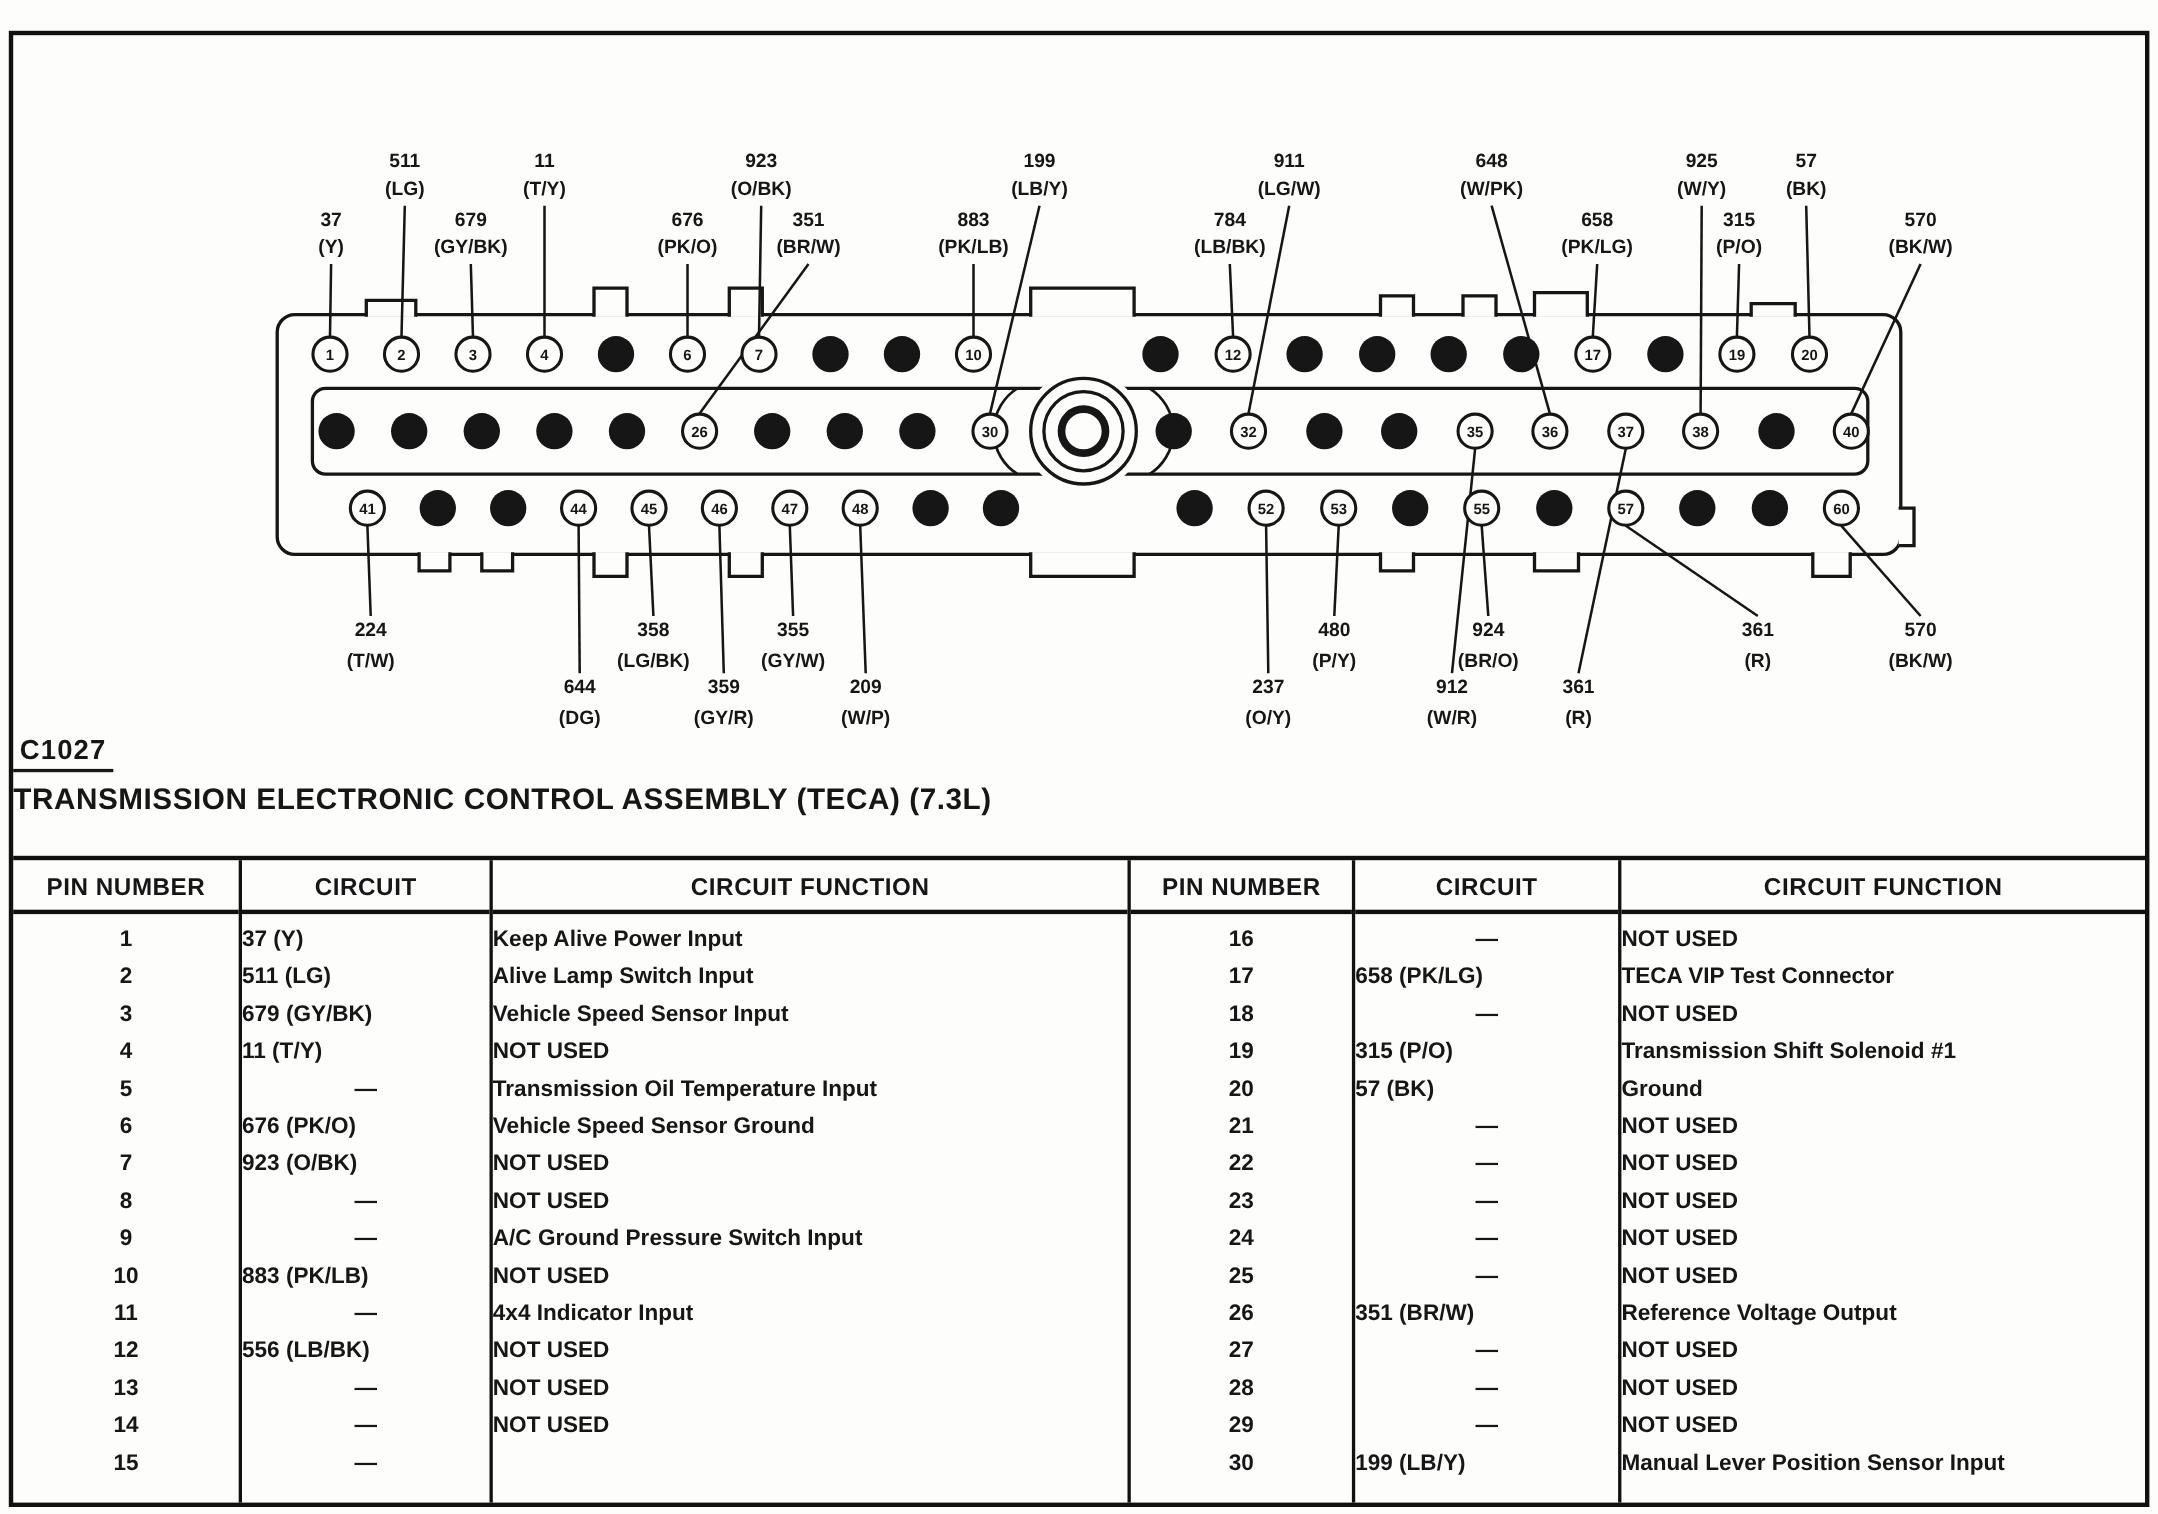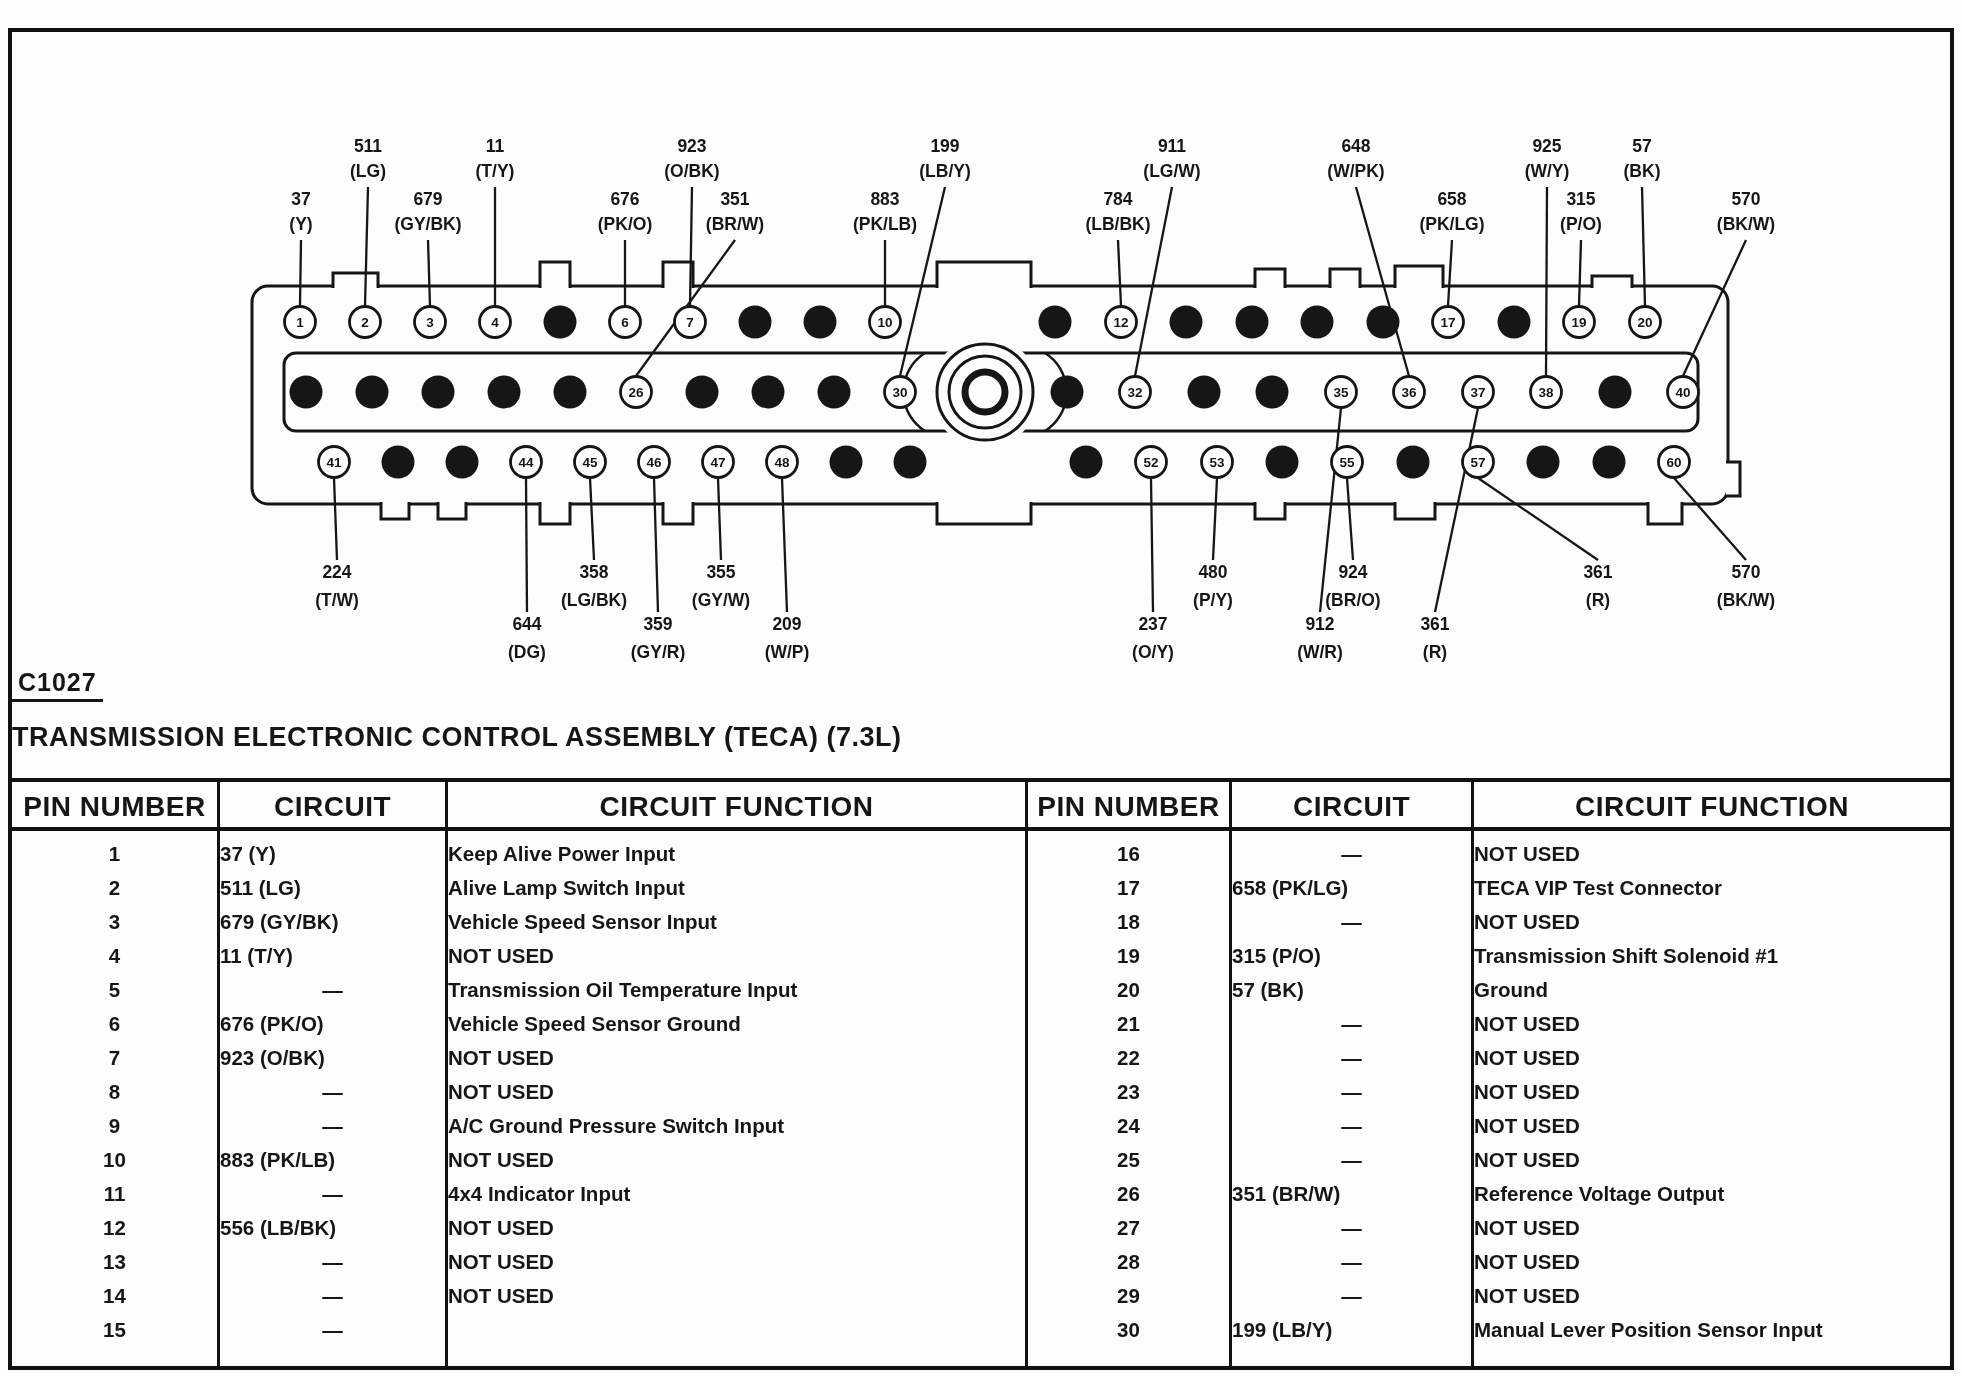--- a/index.html
+++ b/index.html
@@ -4,25 +4,25 @@
 <style>
   *{box-sizing:border-box}
   html,body{margin:0;padding:0}
   body{background:#fdfdfc;font-family:"Liberation Sans",sans-serif;color:#161616}
   .stage{position:relative;width:1962px;height:1376px;background:#fdfdfc;overflow:hidden}
   .sheet{position:absolute;left:8px;right:8px;top:28px;bottom:6px;border:4px solid #111;background:#fdfdfc}
   .diagram{position:absolute;left:0;top:0;width:1938px;height:746px}
   .diagram svg{display:block}
   .captions{position:absolute;left:0;top:636px;width:100%;text-align:left}
   .cid{display:inline-block;font-size:25px;font-weight:bold;letter-spacing:1px;border-bottom:3px solid #161616;padding:0 6px 2px 6px}
-  .ctitle{margin-top:20px;font-size:27px;font-weight:bold;letter-spacing:.5px}
+  .ctitle{margin-top:9px;font-size:27px;font-weight:bold;letter-spacing:.5px}
   .pintable{position:absolute;left:0;top:746px;bottom:0;width:100%;display:flex;border-top:4px solid #111}
   .tcol{height:100%}
   .tcol.brd{border-right:3px solid #111}
-  .th{height:49px;line-height:49px;text-align:center;font-weight:bold;font-size:28px;letter-spacing:.5px;border-bottom:4px solid #111}
+  .th{height:49px;line-height:49px;text-align:center;font-weight:bold;font-size:22px;letter-spacing:.5px;border-bottom:4px solid #111}
   .cells{padding-top:6px}
   .cell{height:34px;line-height:34px;font-size:20.5px;font-weight:bold;white-space:nowrap}
   .cell.center{text-align:center}
   .cell.padded{}
 </style>
 </head>
 <body>
 
 <div class="stage">
   <div class="sheet">

